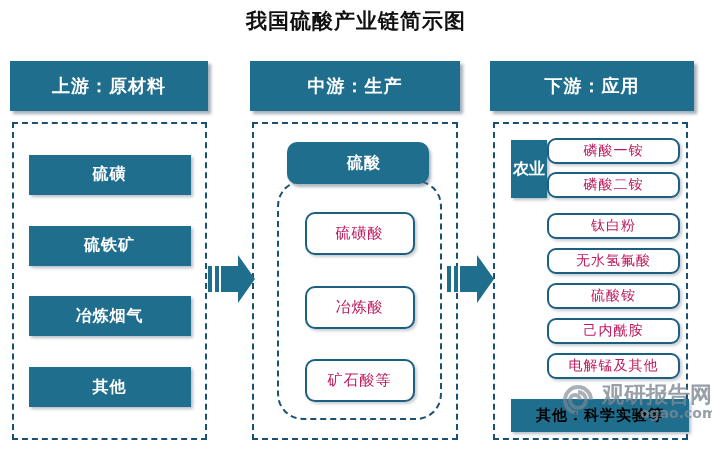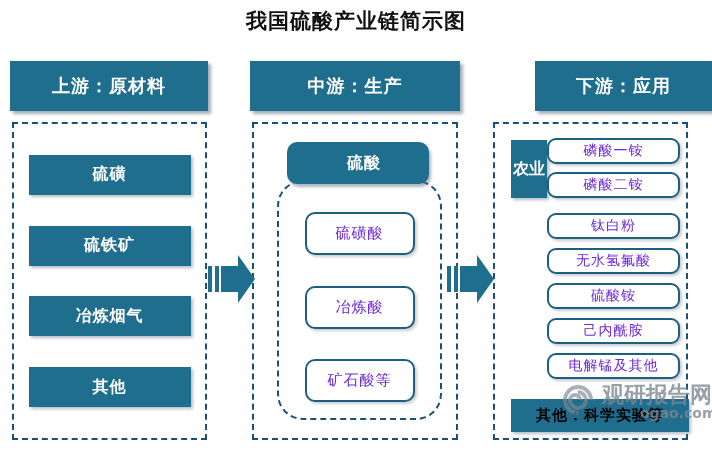--- a/index.html
+++ b/index.html
@@ -22,21 +22,21 @@
     position: absolute; height: 50px;
     background: #1F6E8E;
     color: #fff; font-weight: bold; font-size: 18px;
     display: flex; align-items: center; justify-content: center;
     letter-spacing: 1px;
     box-shadow: 3px 3px 3px rgba(90,110,130,0.55);
     text-align: right;
   }
   .h-up  { left: 10px;  top: 61px; width: 198px; }
   .h-mid { left: 250px; top: 61px; width: 210px; }
-  .h-dn  { left: 490px; top: 61px; width: 177px; margin-left: 45px; }
+  .h-dn  { left: 490px; top: 61px; width: 204px; }
 
   
   .dash-box {
     position: absolute; top: 122px; height: 318px;
     border: 2px dashed #1A5172;
     background: transparent;
   }
   .c-up  { left: 12px;  width: 195px; display: flex; flex-direction: column; justify-content: space-evenly; align-items: center; }
   .c-mid { left: 252px; width: 206px; }
   .c-dn  { left: 493px; width: 195px; }
@@ -68,21 +68,21 @@
     width: 165px; height: 240px;
     border: 2px dashed #1A5172; border-radius: 26px;
     display: flex; flex-direction: column; align-items: center;
     justify-content: space-between;
     padding: 30px 0 16px 0;
     z-index: 1;
   }
   .white-box {
     background: #fff;
     border: 2px solid #1D5F80; border-radius: 10px;
-    color: #6d28d9; font-size: 15px;
+    color: #be185d; font-size: 15px;
     display: flex; align-items: center; justify-content: center;
     letter-spacing: 1px;
     box-shadow: 2px 2px 3px rgba(120,130,140,0.4);
   }
   .mid-item { width: 110px; height: 43px; }
 
   
   .grp-label {
     position: absolute;
     background: #1F6E8E; color: #fff;

